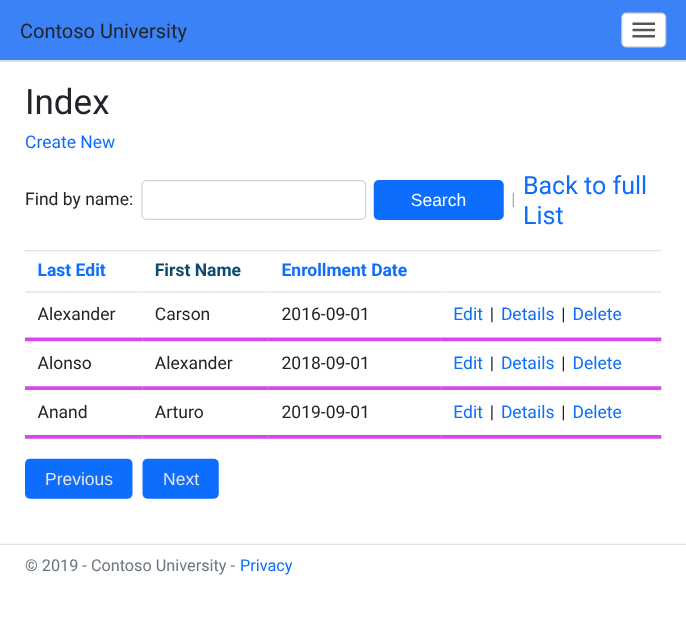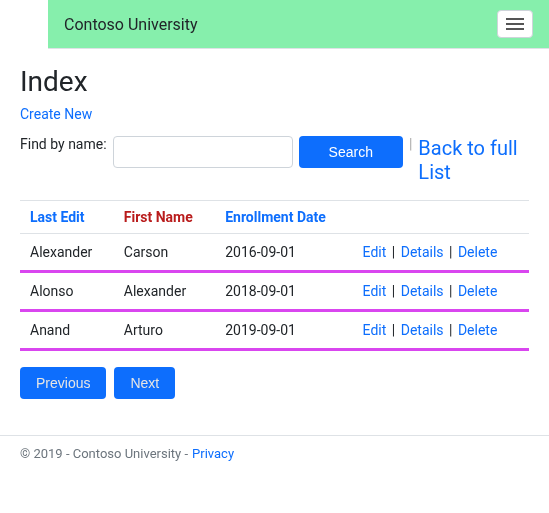--- a/index.html
+++ b/index.html
@@ -12,22 +12,21 @@
       min-height: 513px;
     }
 
     
     .navbar {
       display: flex;
       align-items: center;
       justify-content: space-between;
       padding: 10px 16px;
       border-bottom: 1px solid #dee2e6;
-      background: #86efac;
-      margin-left: 48px;
+      background: #3b82f6;
     }
     .navbar-brand {
       font-size: 16px;
       color: #212529;
     }
     .navbar-toggler {
       border: 1px solid #ced4da;
       background: #fff;
       padding: 4px 8px;
       cursor: pointer;
@@ -56,21 +55,21 @@
       color: #0d6efd;
       text-decoration: none;
       font-size: 14px;
       display: inline-block;
       margin-bottom: 14px;
     }
 
     
     .search-bar {
       display: flex;
-      align-items: flex-start;
+      align-items: center;
       margin-bottom: 16px;
       gap: 6px;
     }
     .search-bar label {
       font-size: 14px;
       white-space: nowrap;
     }
     .search-input {
       border: 1px solid #ced4da;
       border-radius: 4px;
@@ -109,21 +108,21 @@
     .student-table thead tr {
       border-top: 1px solid #dee2e6;
       border-bottom: 1px solid #dee2e6;
     }
     .student-table th {
       padding: 8px 10px;
       text-align: left;
       font-weight: 700;
     }
     .student-table th.col-lastname { color: #0d6efd; }
-    .student-table th.col-firstname { color: #b91c1c; }
+    .student-table th.col-firstname { color: #0c4a6e; }
     .student-table th.col-enrolldate { color: #0d6efd; }
 
     .student-table tbody tr {
       border-bottom: 3px solid #d946ef;
     }
     .student-table td {
       padding: 10px 10px;
       font-size: 14px;
     }
     .action-links {

